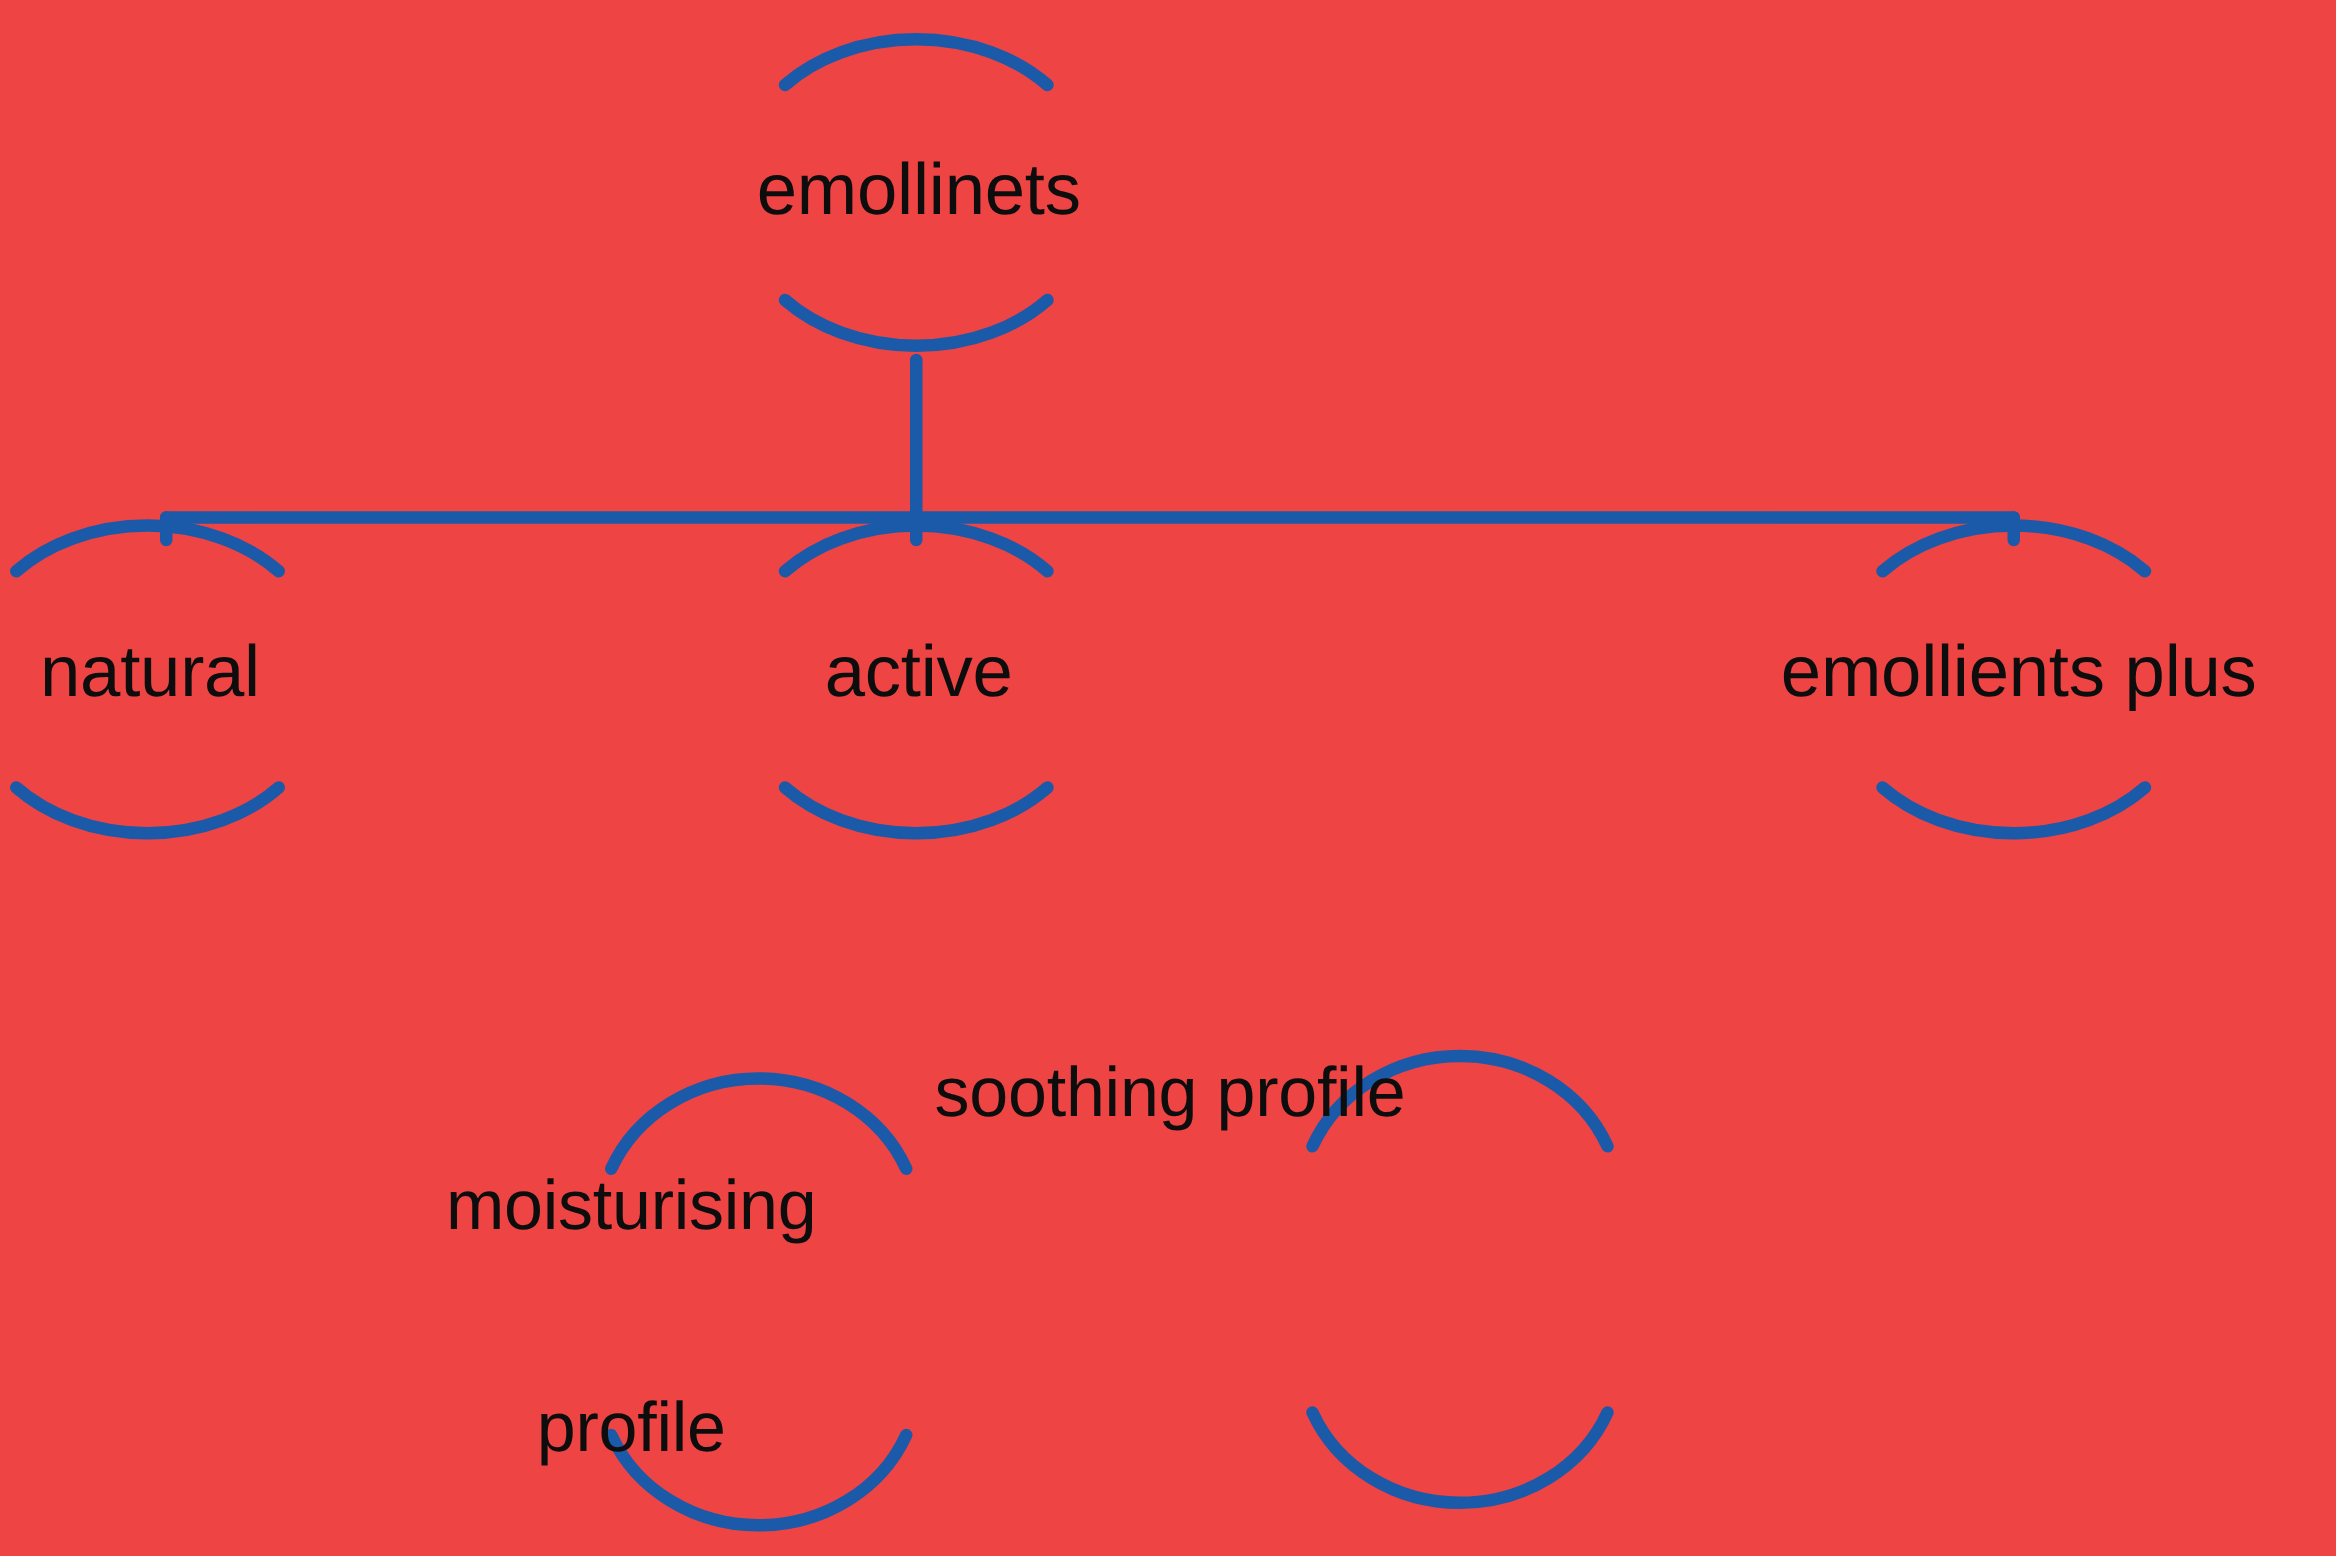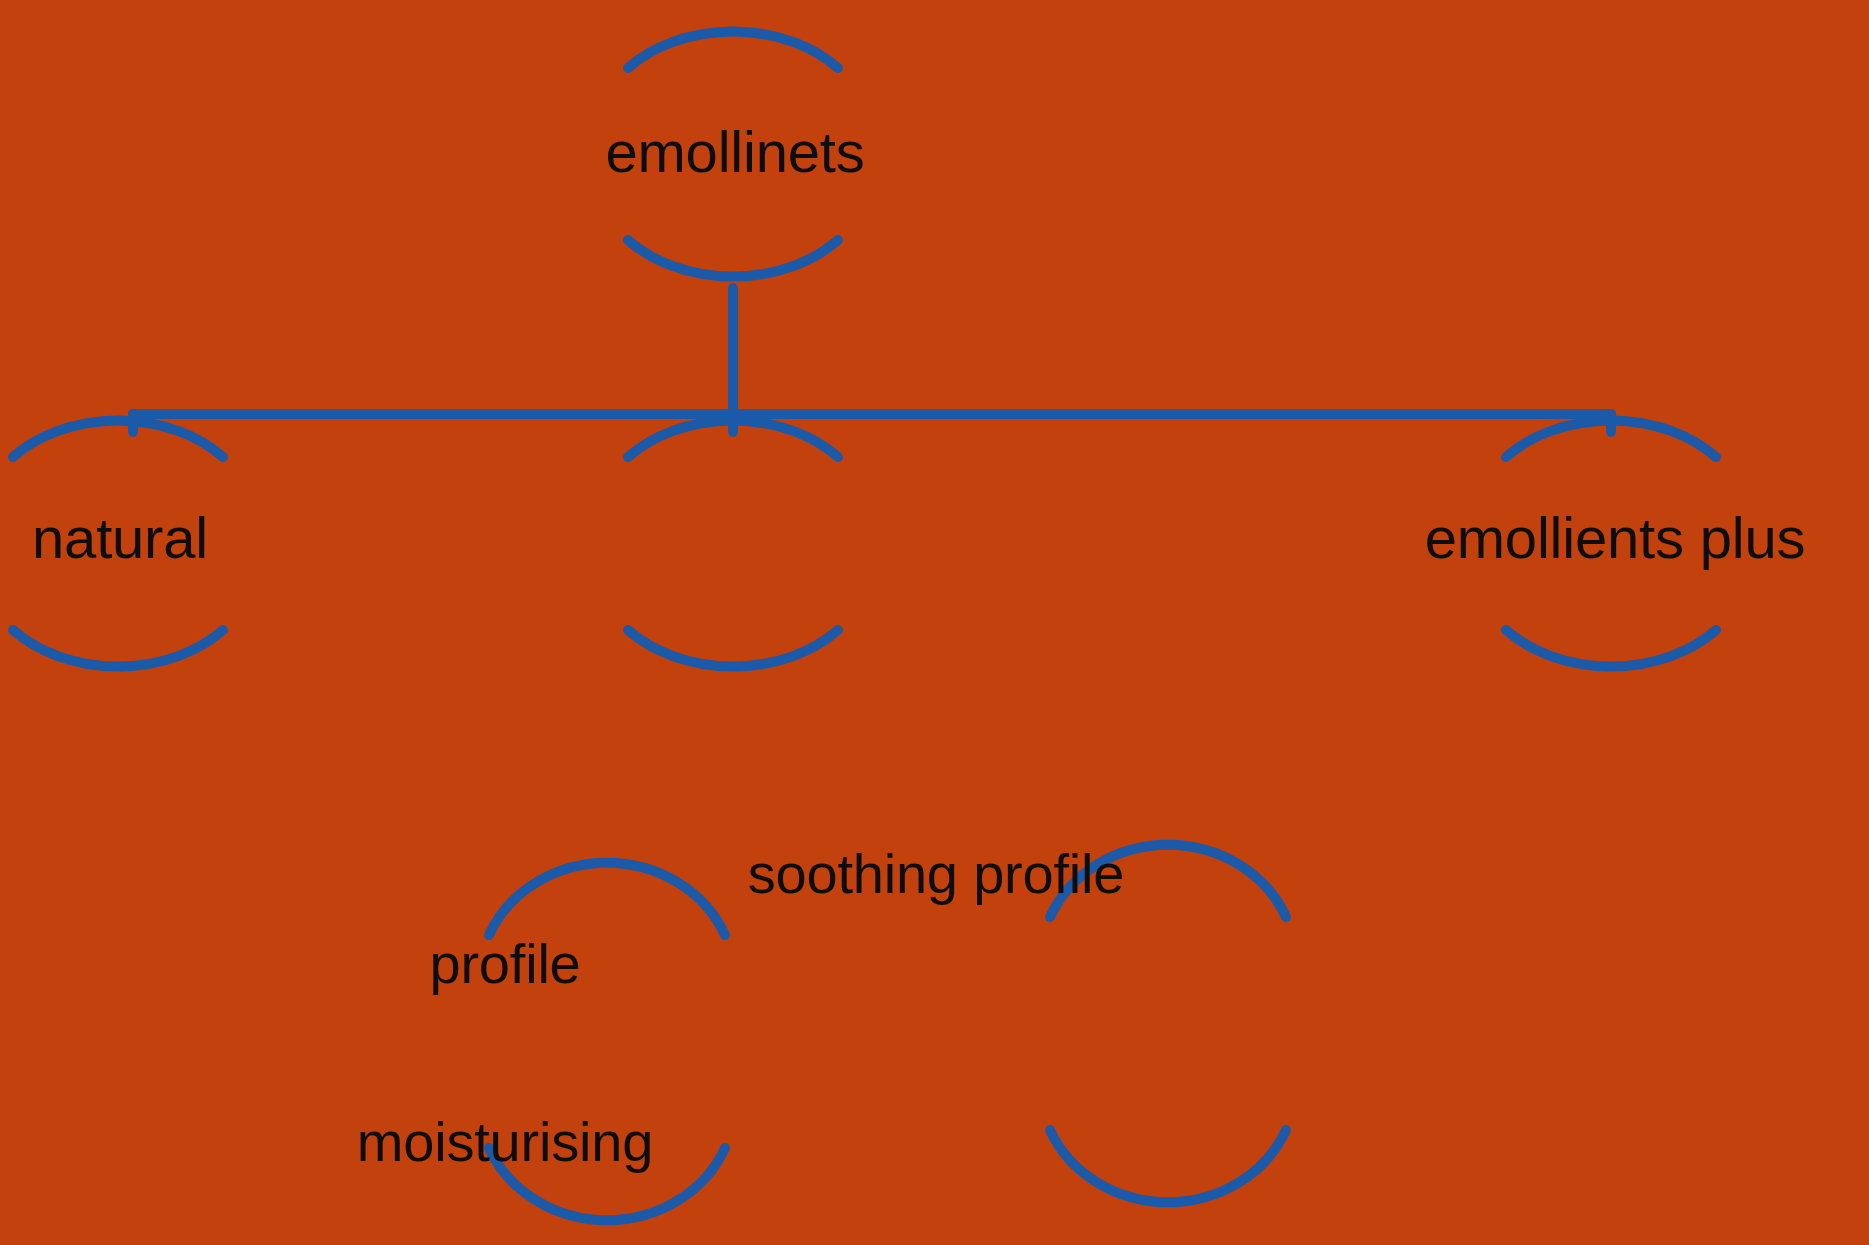--- a/index.html
+++ b/index.html
@@ -71,21 +71,21 @@
   .lbl-soothing {
     left: 686px;
     top: 845px;
     width: 500px;
     font-size: 56px;
   }
 </style>
 </head>
 <body style="background: rgb(255, 255, 255);">
 
-<div id="canvas" style="background: #c2410c;">
+<div id="canvas" style="background: #ef4444;">
 
   <svg id="diagram-svg" viewBox="0 0 1869 1245" xmlns="http://www.w3.org/2000/svg">
 
     <g fill="none" stroke="#1b5aa8" stroke-width="10" stroke-linecap="round">
 
       <path d="M 628 68 A 140 108 0 0 1 838 68"></path>
       <path d="M 628 240 A 140 108 0 0 0 838 240"></path>
 
       <line x1="733" y1="288" x2="733" y2="414"></line>
 
@@ -111,23 +111,24 @@
 
       <path d="M 1050 917 A 128 118 0 0 1 1286 917"></path>
       <path d="M 1050 1130 A 128 118 0 0 0 1286 1130"></path>
     </g>
   </svg>
 
   <div class="node-label lbl-root" style="color: rgb(13, 13, 13);">emollinets</div>
 
   <div class="node-label lbl-natural" style="color: rgb(13, 13, 13);">natural</div>
 
+  <div class="node-label lbl-active" style="color: rgb(13, 13, 13);">active</div>
 
   <div class="node-label lbl-emollients-plus" style="color: rgb(13, 13, 13);">emollients plus</div>
 
   <div class="node-label lbl-moisturising" style="color: rgb(13, 13, 13);">
+    <div>moisturising</div>
     <div>profile</div>
-    <div>moisturising</div>
   </div>
 
   <div class="node-label lbl-soothing" style="color: rgb(13, 13, 13);">soothing profile</div>
 
 </div>
 
 </body></html>

